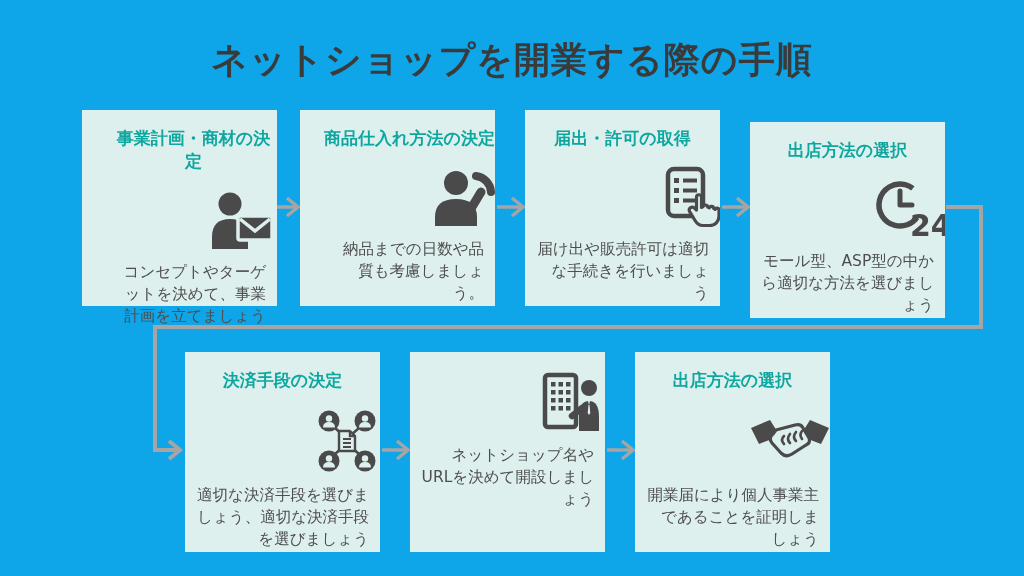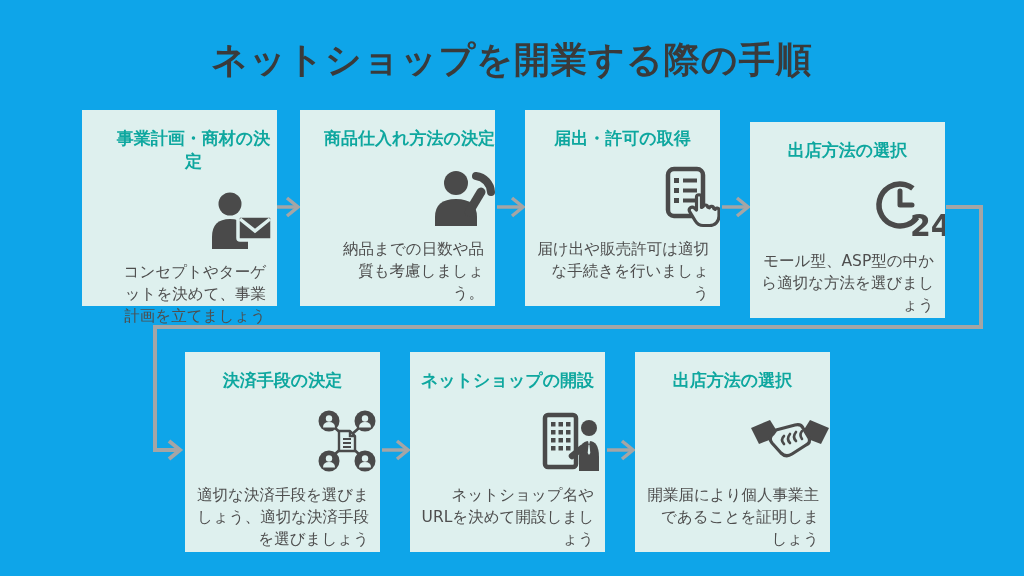--- a/index.html
+++ b/index.html
@@ -183,21 +183,20 @@
         </g>
         <path d="M25 23 h11 l5 5 v15 h-16 Z" fill="#def0ee" stroke="#4a4a4a" stroke-width="2.4" stroke-linejoin="round"></path>
         <path d="M36 23 v5 h5" fill="none" stroke="#4a4a4a" stroke-width="2.4"></path>
         <path d="M29 31 h8 M29 35 h8 M29 39 h8" stroke="#4a4a4a" stroke-width="2.2"></path>
       </svg>
     </div>
     <div class="step-desc">適切な決済手段を選びましょう、適切な決済手段を選びましょう</div>
   </div>
 
   <div class="step-box row-bottom pos-6">
-    <div class="step-title">ネットショップの開設</div>
     <div class="step-icon">
       <svg class="icon-svg" width="66" height="60" viewBox="0 0 66 60">
         <rect x="6" y="4" width="31" height="52" rx="3" fill="none" stroke="#4a4a4a" stroke-width="4.5"></rect>
         <g fill="#4a4a4a">
           <rect x="12" y="11" width="4.5" height="4.5"></rect>
             <rect x="19.5" y="11" width="4.5" height="4.5"></rect>
             <rect x="27" y="11" width="4.5" height="4.5"></rect>
           <rect x="12" y="19" width="4.5" height="4.5"></rect>
             <rect x="19.5" y="19" width="4.5" height="4.5"></rect>
             <rect x="27" y="19" width="4.5" height="4.5"></rect>

